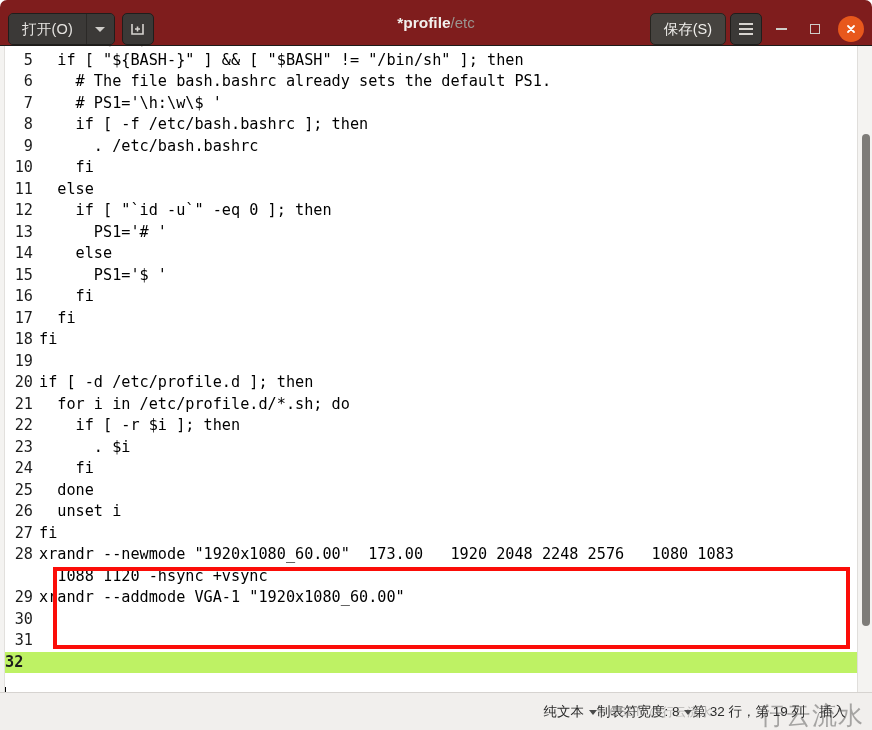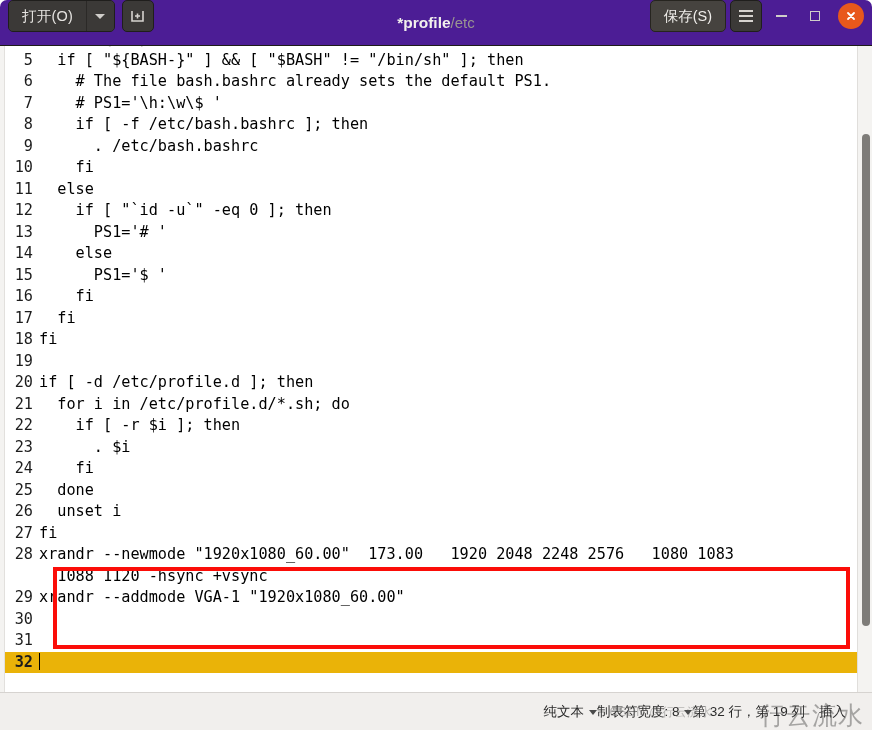--- a/index.html
+++ b/index.html
@@ -16,25 +16,25 @@
     background: #ffffff;
     display: flex;
     flex-direction: column;
   }
 
   
   .titlebar {
     position: relative;
     height: 46px;
     flex: 0 0 46px;
-    background: #4c1d95;
+    background: #7f1d1d;
     border-top-left-radius: 7px;
     border-top-right-radius: 7px;
     display: flex;
-    align-items: flex-start;
+    align-items: flex-end;
     padding: 0 8px 0 8px;
     border-bottom: 1px solid #1d1b19;
   }
   .tb-left { display: flex; align-items: center; gap: 7px; }
   .tb-right { display: flex; align-items: center; gap: 4px; margin-left: auto; }
 
   .btn-open-group {
     display: flex;
     align-items: stretch;
     height: 32px;
@@ -154,21 +154,21 @@
     top: -18px;          
     left: 0;
     width: 100%;
     font-family: "DejaVu Sans Mono", monospace;
     font-size: 15.2px;
     line-height: 21.5px;
     color: #000000;
     white-space: pre;
   }
   .ln-row { display: flex; align-items: flex-start; height: 21.5px; }
-  .ln-row.cur { background: #eab308; }
+  .ln-row.cur { background: #bef264; flex-direction: column; }
   .ln-no {
     flex: 0 0 34px;
     text-align: right;
     padding-right: 6px;
     color: #1c1c1c;
   }
   .ln-row.cur .ln-no { font-weight: bold; }
   .ln-tx { flex: 1 1 auto; }
   .ln-row.cur .ln-tx { position: relative; }
   .caret {

